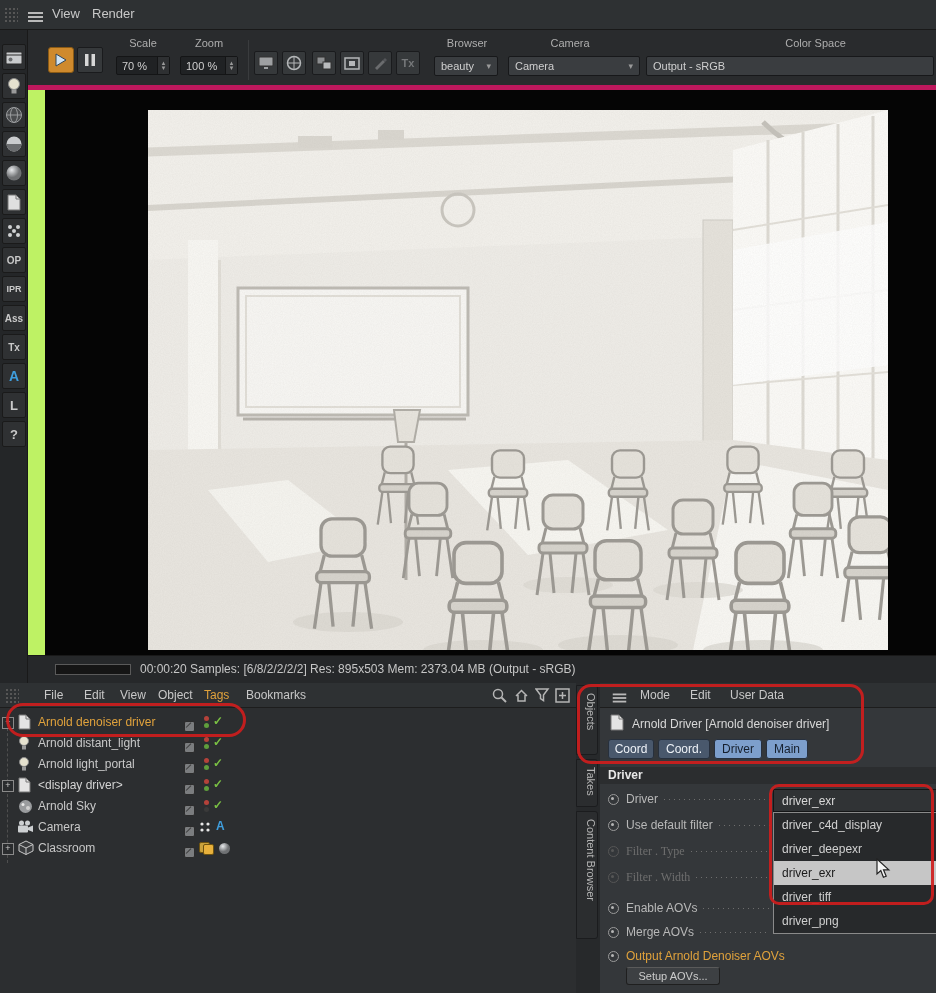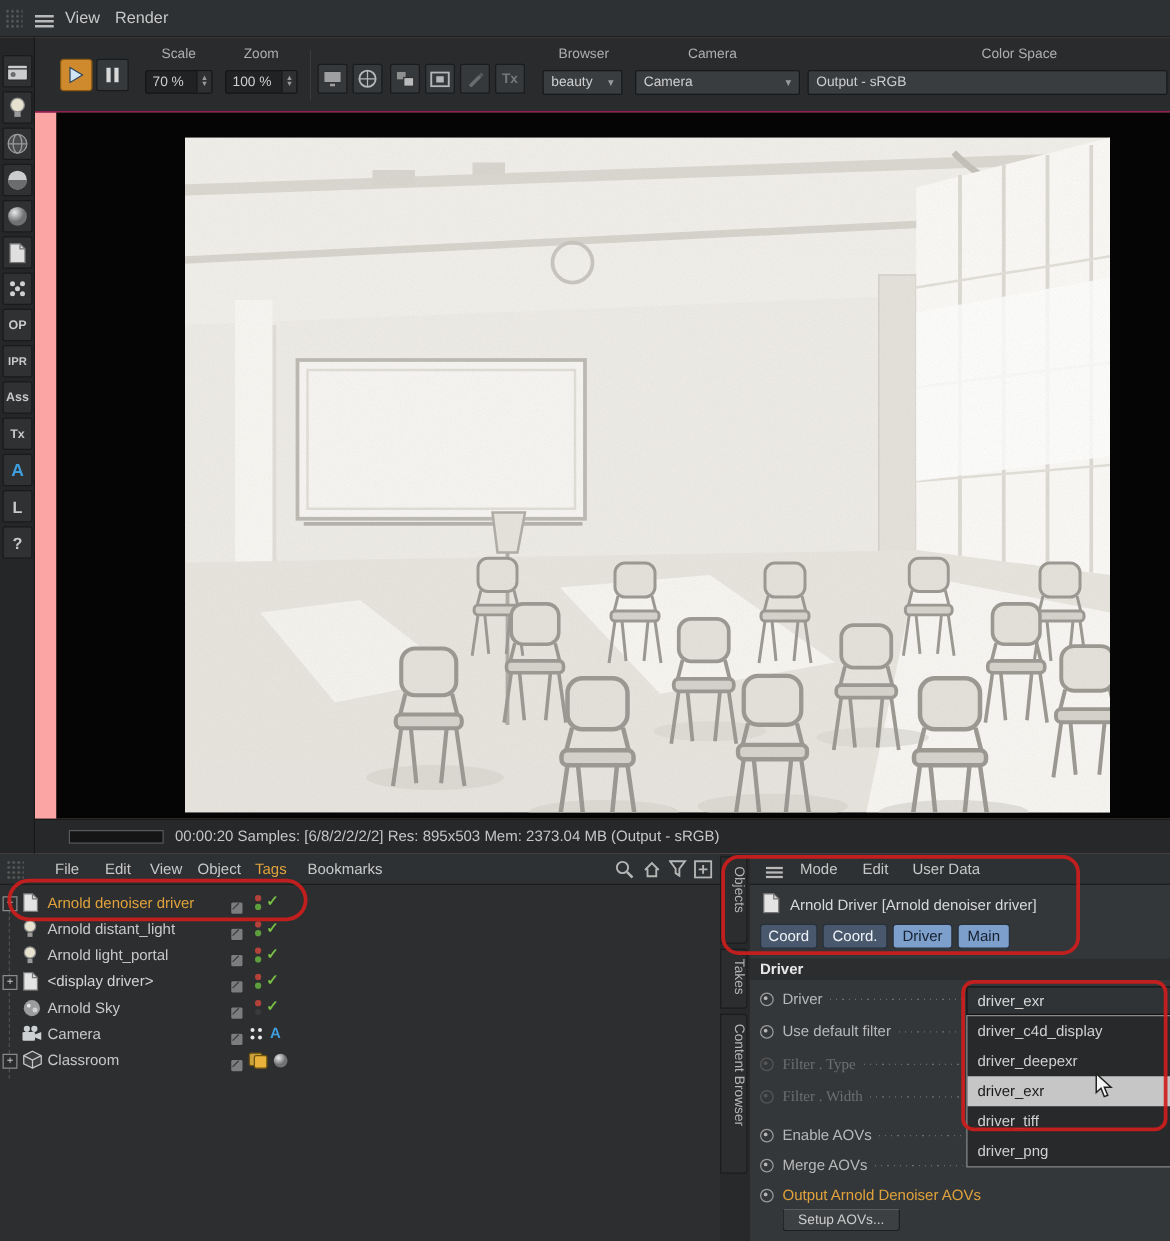--- a/index.html
+++ b/index.html
@@ -1,23 +1,23 @@
 <!DOCTYPE html>
 <html><head>
 <meta charset="utf-8">
 <style>
   html,body{margin:0;padding:0;background:#0e0e0e;}
-  .app{position:relative;width:936px;height:993px;background:#fca5a5;font-family:"Liberation Sans",sans-serif;font-size:12px;color:#c9c9c9;overflow:hidden;}
+  .app{position:relative;width:936px;height:993px;background:#bef264;font-family:"Liberation Sans",sans-serif;font-size:12px;color:#c9c9c9;overflow:hidden;}
   .abs{position:absolute;box-sizing:border-box;}
   
   .menubar{background:#2e3133;border-bottom:1px solid #191919;}
   .menu-item{color:#c8c8c8;font-size:13px;cursor:default;}
   .grip{width:14px;height:16px;background-image:radial-gradient(#565656 1px, transparent 1.2px);background-size:4px 4px;}
   .hamb i{display:block;width:15px;height:2px;background:#b9b9b9;margin:2px 0;}
-  .toolbarbg{background:#292b2d;border-bottom:1px solid #be185d;}
+  .toolbarbg{background:#292b2d;border-bottom:5px solid #be185d;}
   .bar-label{font-size:11px;color:#aeaeae;text-align:center;}
   .stepper{background:#202224;border:1px solid #141516;border-radius:2px;color:#cfcfcf;font-size:11px;display:flex;align-items:center;height:19px;}
   .stepper .val{flex:1;padding-left:5px;}
   .stepper .arrows{width:11px;height:100%;background:#2e3032;border-left:1px solid #141516;display:flex;flex-direction:column;align-items:center;justify-content:center;font-size:6px;color:#9a9a9a;line-height:5px;}
   .select{background:#3a3d40;border:1px solid #17181a;border-radius:2px;color:#cfcfcf;font-size:11px;display:flex;align-items:center;padding:0 6px;height:20px;}
   .chev{margin-left:auto;font-size:9px;color:#9a9a9a;}
   .iconbtn{width:24px;height:24px;background:#36393b;border:1px solid #1a1b1d;border-radius:2px;display:flex;align-items:center;justify-content:center;}
   .tool{left:2px;width:24px;height:26px;background:#2f3133;border:1px solid #1a1a1a;border-radius:2px;display:flex;align-items:center;justify-content:center;color:#c9c9c9;font-size:10px;font-weight:bold;}
   
   .viewport{background:#050505;}

